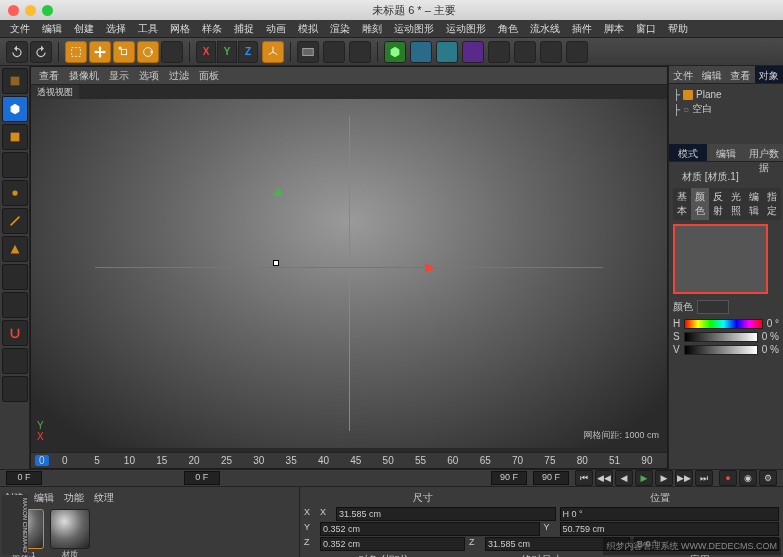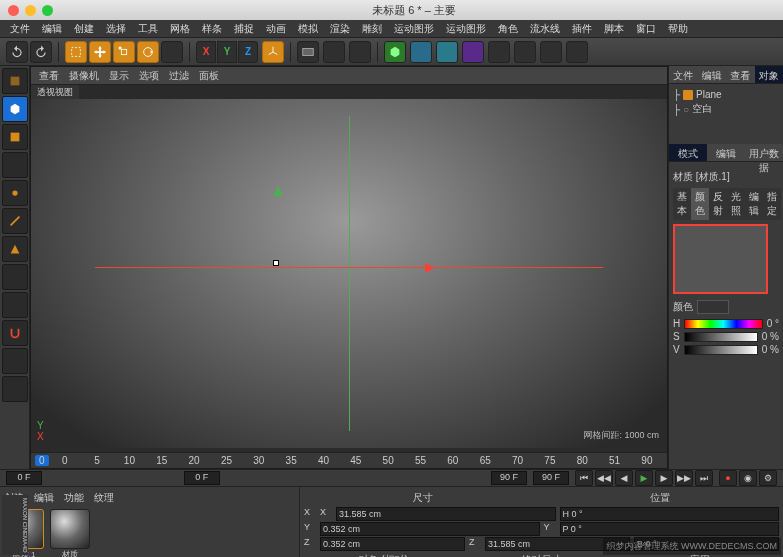--- a/index.html
+++ b/index.html
@@ -294,21 +294,21 @@
           <span style="color:#888">○</span>
         <span>空白</span>
       </div>
     </div>
     <div class="ptabs" id="atabs">
         <span class="act">模式</span>
         <span>编辑</span>
         <span>用户数据</span>
       </div>
     <div class="attr">
-      <div style="margin:4px 0">材质 [材质.1]</div>
+      <div style="margin:4px 9px">材质 [材质.1]</div>
       <div class="attrtabs" id="subtabs">
           <span>基本</span>
           <span class="act">颜色</span>
           <span>反射</span>
           <span>光照</span>
           <span>编辑</span>
           <span>指定</span>
         </div>
       <div class="swatch"></div>
       <div class="colorrow">
@@ -387,21 +387,21 @@
           <div class="crow">
             <span class="cl">X</span>
             <span class="cl">X</span>
             <input value="31.585 cm" style="">
             <input value="H 0 °" style="">
           </div>
           <div class="crow">
             <span class="cl">Y</span>
             <input value="0.352 cm" style="">
             <span class="cl">Y</span>
-            <input value="P 0 °" style="">
+            <input value="50.759 cm" style="">
           </div>
           <div class="crow">
             <span class="cl">Z</span>
             <input value="0.352 cm" style="">
             <span class="cl">Z</span>
             <input value="31.585 cm" style="">
             <input value="B 0 °" style="">
           </div>
         </div>
       <div class="chdr" id="cftr" style="font-size:8px;margin-top:2px">

